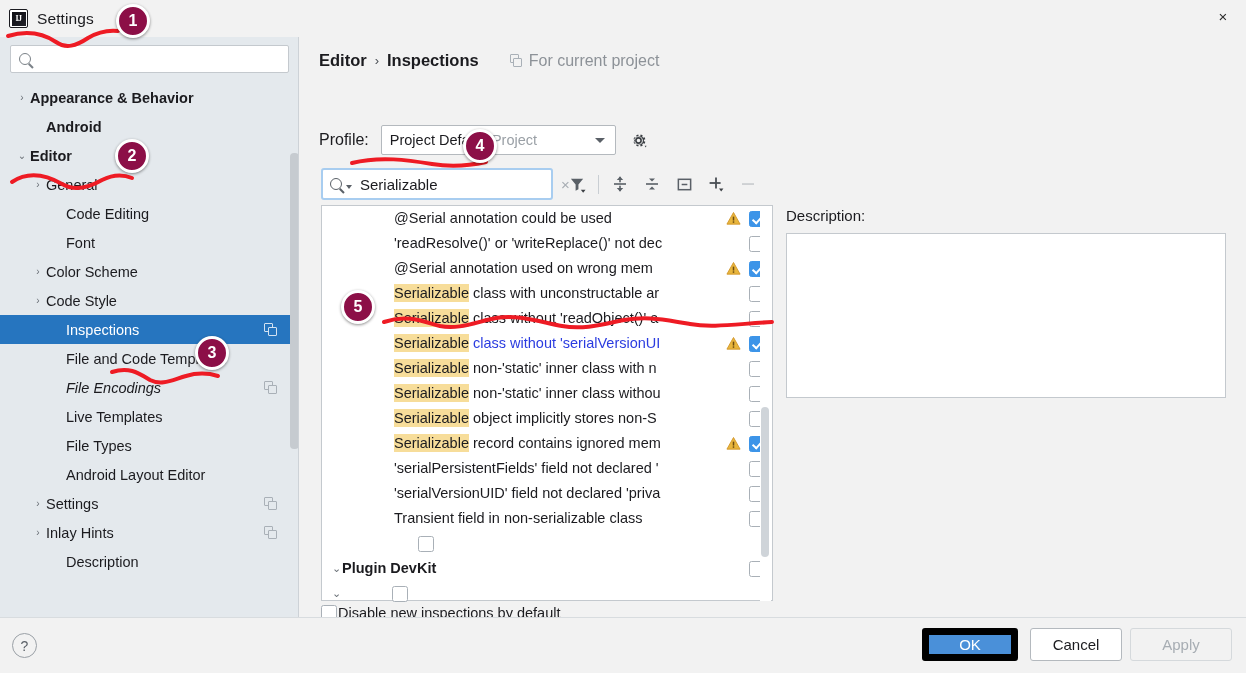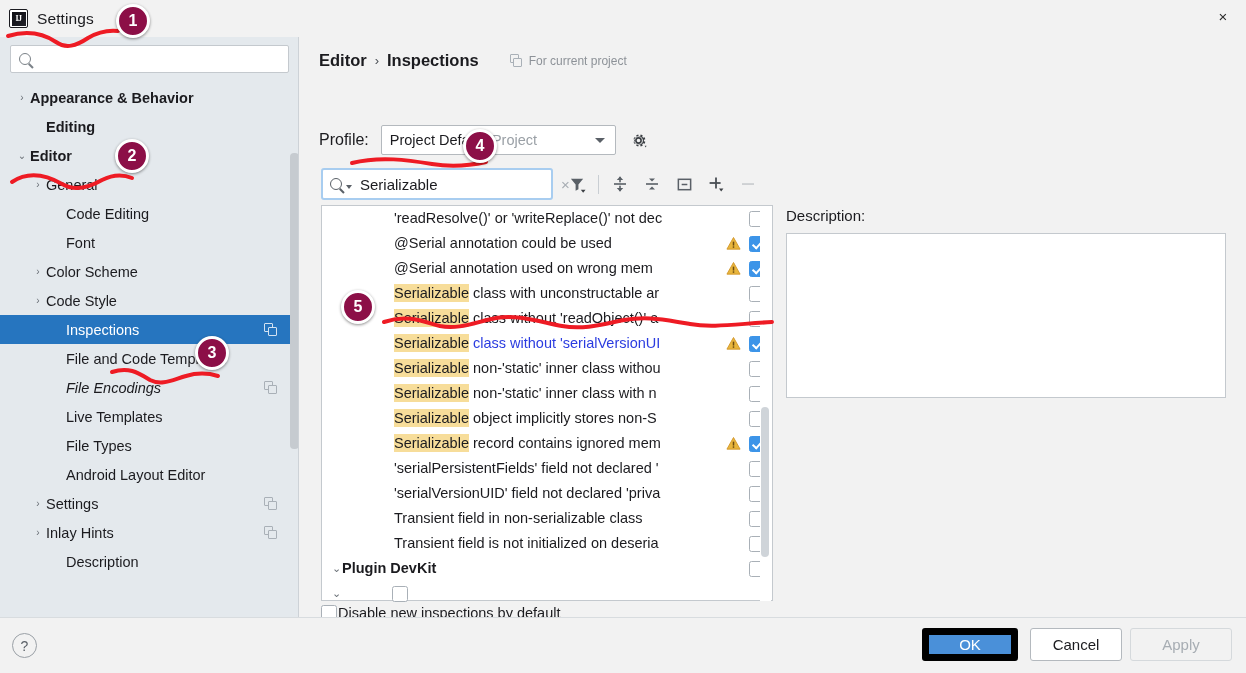--- a/index.html
+++ b/index.html
@@ -100,21 +100,21 @@
   .main {
     position: absolute; left: 299px; top: 37px; width: 947px; height: 580px; background: #f2f2f2;
   }
   .crumb {
     position: absolute; left: 20px; top: 14px; display: flex; align-items: center; gap: 8px;
     font-size: 16.5px;
   }
   .crumb .c1, .crumb .c2 { font-weight: bold; color: #1b1b1f; }
   .crumb .sep { color: #4a4f55; font-size: 13px; }
   .crumb .forproj {
-    margin-left: 23px; color: #8d9298; font-size: 12px; display: flex; align-items: center; gap: 6px;
+    margin-left: 23px; color: #8d9298; font-size: 16px; display: flex; align-items: center; gap: 6px;
   }
   .fp-ic { width: 13px; height: 13px; position: relative; display: inline-block; }
   .fp-ic i, .fp-ic b {
     position: absolute; display: block; border: 1.3px solid #a9b0b7; border-radius: 1px;
   }
   .fp-ic i { left: 0; top: 0; width: 9px; height: 9px; }
   .fp-ic b { left: 3.5px; top: 3.5px; width: 9px; height: 9px; background: #f2f2f2; }
 
   .profrow {
     position: absolute; left: 20px; top: 88px; display: flex; align-items: center; gap: 12px;
@@ -276,21 +276,21 @@
         <input type="text" value="" placeholder="" style="">
       </div>
     </div>
     <div class="tree" id="side-tree">
         <div class="tnode bold" style="padding-left: 14px;">
           <span class="arrow">›</span>
           <span class="lbl">Appearance &amp; Behavior</span>
         </div>
         <div class="tnode bold" style="padding-left: 30px;">
           <span class="arrow"></span>
-          <span class="lbl">Editing</span>
+          <span class="lbl">Android</span>
         </div>
         <div class="tnode bold" style="padding-left: 14px;">
           <span class="arrow">⌄</span>
           <span class="lbl">Editor</span>
         </div>
         <div class="tnode" style="padding-left: 30px;">
           <span class="arrow">›</span>
           <span class="lbl">General</span>
         </div>
         <div class="tnode" style="padding-left: 50px;">
@@ -448,42 +448,42 @@
         <svg width="18" height="18" viewBox="0 0 18 18">
           <rect x="3" y="8.2" width="12" height="1.7" fill="#9aa0a6"></rect>
         </svg>
       </div>
     </div>
 
     <div class="listbox">
       <div id="rows">
           <div class="row">
             <span class="gutter"></span>
-            <span class="txt"><span class="rest">'readResolve()' or 'writeReplace()' not dec</span></span>
-            <span class="warn"></span>
-            <span class="cbx">
-              <span class="cbox"></span>
-            </span>
-          </div>
-          <div class="row">
-            <span class="gutter"></span>
             <span class="txt"><span class="rest">@Serial annotation could be used</span></span>
             <span class="warn">
               <svg width="15" height="15" viewBox="0 0 16 16">
                 <path d="M8 1.6L15 14H1z" fill="#e8b63d" stroke="#d2962a" stroke-width="1"></path>
                 <rect x="7.2" y="6" width="1.6" height="4.2" fill="#6b4a10"></rect>
                 <rect x="7.2" y="11" width="1.6" height="1.6" fill="#6b4a10"></rect>
               </svg>
             </span>
             <span class="cbx">
               <span class="cbox on"></span>
             </span>
           </div>
           <div class="row">
             <span class="gutter"></span>
+            <span class="txt"><span class="rest">'readResolve()' or 'writeReplace()' not dec</span></span>
+            <span class="warn"></span>
+            <span class="cbx">
+              <span class="cbox"></span>
+            </span>
+          </div>
+          <div class="row">
+            <span class="gutter"></span>
             <span class="txt"><span class="rest">@Serial annotation used on wrong mem</span></span>
             <span class="warn">
               <svg width="15" height="15" viewBox="0 0 16 16">
                 <path d="M8 1.6L15 14H1z" fill="#e8b63d" stroke="#d2962a" stroke-width="1"></path>
                 <rect x="7.2" y="6" width="1.6" height="4.2" fill="#6b4a10"></rect>
                 <rect x="7.2" y="11" width="1.6" height="1.6" fill="#6b4a10"></rect>
               </svg>
             </span>
             <span class="cbx">
               <span class="cbox on"></span>
@@ -514,29 +514,29 @@
                 <rect x="7.2" y="6" width="1.6" height="4.2" fill="#6b4a10"></rect>
                 <rect x="7.2" y="11" width="1.6" height="1.6" fill="#6b4a10"></rect>
               </svg>
             </span>
             <span class="cbx">
               <span class="cbox on"></span>
             </span>
           </div>
           <div class="row">
             <span class="gutter"></span>
+            <span class="txt"><span class="hl">Serializable</span><span class="rest"> non-'static' inner class with n</span></span>
+            <span class="warn"></span>
+            <span class="cbx">
+              <span class="cbox"></span>
+            </span>
+          </div>
+          <div class="row">
+            <span class="gutter"></span>
             <span class="txt"><span class="hl">Serializable</span><span class="rest"> non-'static' inner class withou</span></span>
-            <span class="warn"></span>
-            <span class="cbx">
-              <span class="cbox"></span>
-            </span>
-          </div>
-          <div class="row">
-            <span class="gutter"></span>
-            <span class="txt"><span class="hl">Serializable</span><span class="rest"> non-'static' inner class with n</span></span>
             <span class="warn"></span>
             <span class="cbx">
               <span class="cbox"></span>
             </span>
           </div>
           <div class="row">
             <span class="gutter"></span>
             <span class="txt"><span class="hl">Serializable</span><span class="rest"> object implicitly stores non-S</span></span>
             <span class="warn"></span>
             <span class="cbx">
@@ -576,21 +576,20 @@
           <div class="row">
             <span class="gutter"></span>
             <span class="txt"><span class="rest">Transient field in non-serializable class</span></span>
             <span class="warn"></span>
             <span class="cbx">
               <span class="cbox"></span>
             </span>
           </div>
           <div class="row">
             <span class="gutter"></span>
-            <span class="txt"><span class="rest">Transient field is not initialized on deseria</span></span>
             <span class="warn"></span>
             <span class="cbx">
               <span class="cbox"></span>
             </span>
           </div>
           <div class="row group">
             <span class="gutter" style="width: 10px;">
               <span class="garrow">⌄</span>
             </span>
             <span class="txt"><span class="rest">Plugin DevKit</span></span>

